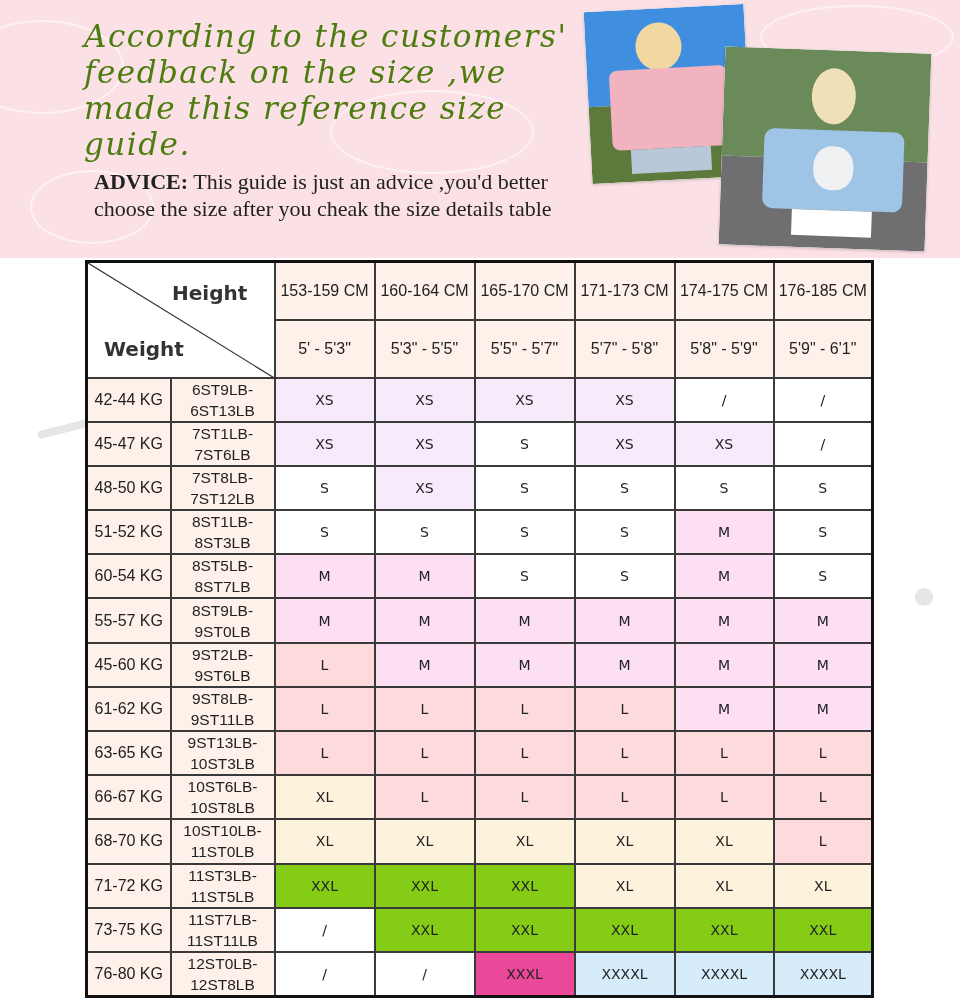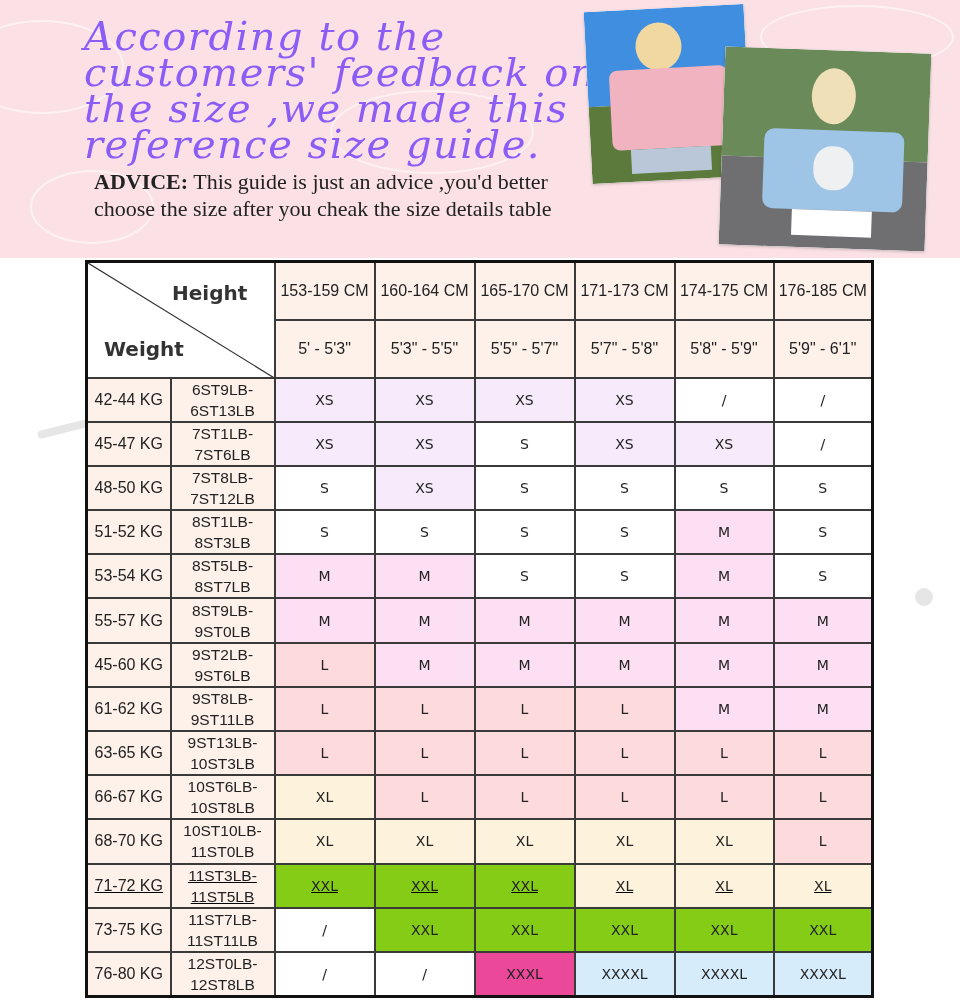--- a/index.html
+++ b/index.html
@@ -11,21 +11,21 @@
   .top-band {
     position:absolute; left:0; top:0; width:960px; height:258px;
     background:#fbe1e6;
   }
   .top-band .swirl {
     position:absolute; border:2px solid rgba(255,255,255,0.55); border-radius:50%;
   }
   .headline {
     position:absolute; left:84px; top:18px; width:520px;
     font-family:"DejaVu Serif", serif; font-style:italic;
-    color:#8b5cf6; font-size:40px; line-height:36px; letter-spacing:1.5px;
+    color:#4d7c0f; font-size:31px; line-height:36px; letter-spacing:1.5px;
     margin:0;
   }
   .advice {
     position:absolute; left:86px; top:160px; width:500px;
     font-family:"Liberation Serif", serif; color:#222;
     font-size:22px; line-height:27px; margin:8px;
   }
   .advice b { font-weight:bold; }
   .photo {
     position:absolute; background:#fff; box-shadow:0 1px 3px rgba(0,0,0,0.2);
@@ -184,21 +184,21 @@
           <div>8ST3LB</div>
         </td>
         <td class="sz c-s">S</td>
         <td class="sz c-s">S</td>
         <td class="sz c-s">S</td>
         <td class="sz c-s">S</td>
         <td class="sz c-m">M</td>
         <td class="sz c-s">S</td>
       </tr>
       <tr style="height: 44.2px;">
-        <td class="kg">53-54 KG</td>
+        <td class="kg">60-54 KG</td>
         <td class="st">
           <div>8ST5LB-</div>
           <div>8ST7LB</div>
         </td>
         <td class="sz c-m">M</td>
         <td class="sz c-m">M</td>
         <td class="sz c-s">S</td>
         <td class="sz c-s">S</td>
         <td class="sz c-m">M</td>
         <td class="sz c-s">S</td>
@@ -274,21 +274,21 @@
           <div>10ST10LB-</div>
           <div>11ST0LB</div>
         </td>
         <td class="sz c-xl">XL</td>
         <td class="sz c-xl">XL</td>
         <td class="sz c-xl">XL</td>
         <td class="sz c-xl">XL</td>
         <td class="sz c-xl">XL</td>
         <td class="sz c-l">L</td>
       </tr>
-      <tr style="height: 27px; text-decoration: underline;">
+      <tr style="height: 27px;">
         <td class="kg">71-72 KG</td>
         <td class="st">
           <div>11ST3LB-</div>
           <div>11ST5LB</div>
         </td>
         <td class="sz c-xxl">XXL</td>
         <td class="sz c-xxl">XXL</td>
         <td class="sz c-xxl">XXL</td>
         <td class="sz c-xl">XL</td>
         <td class="sz c-xl">XL</td>

